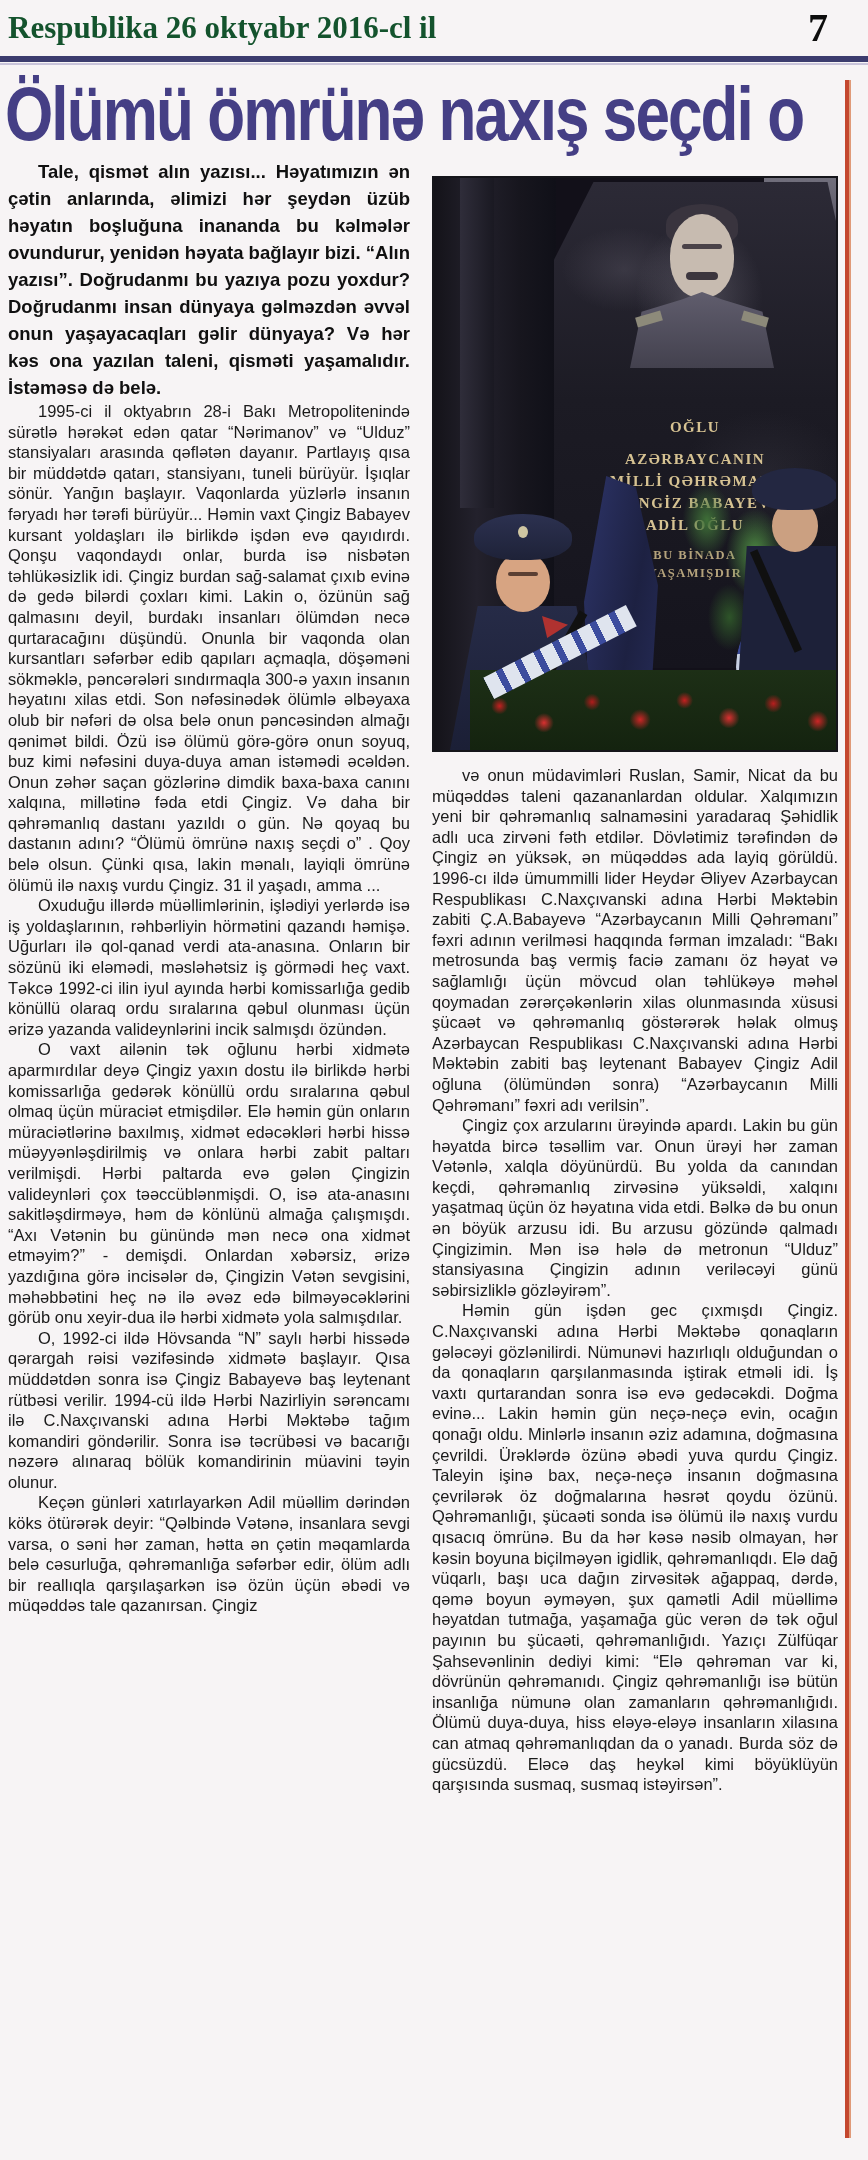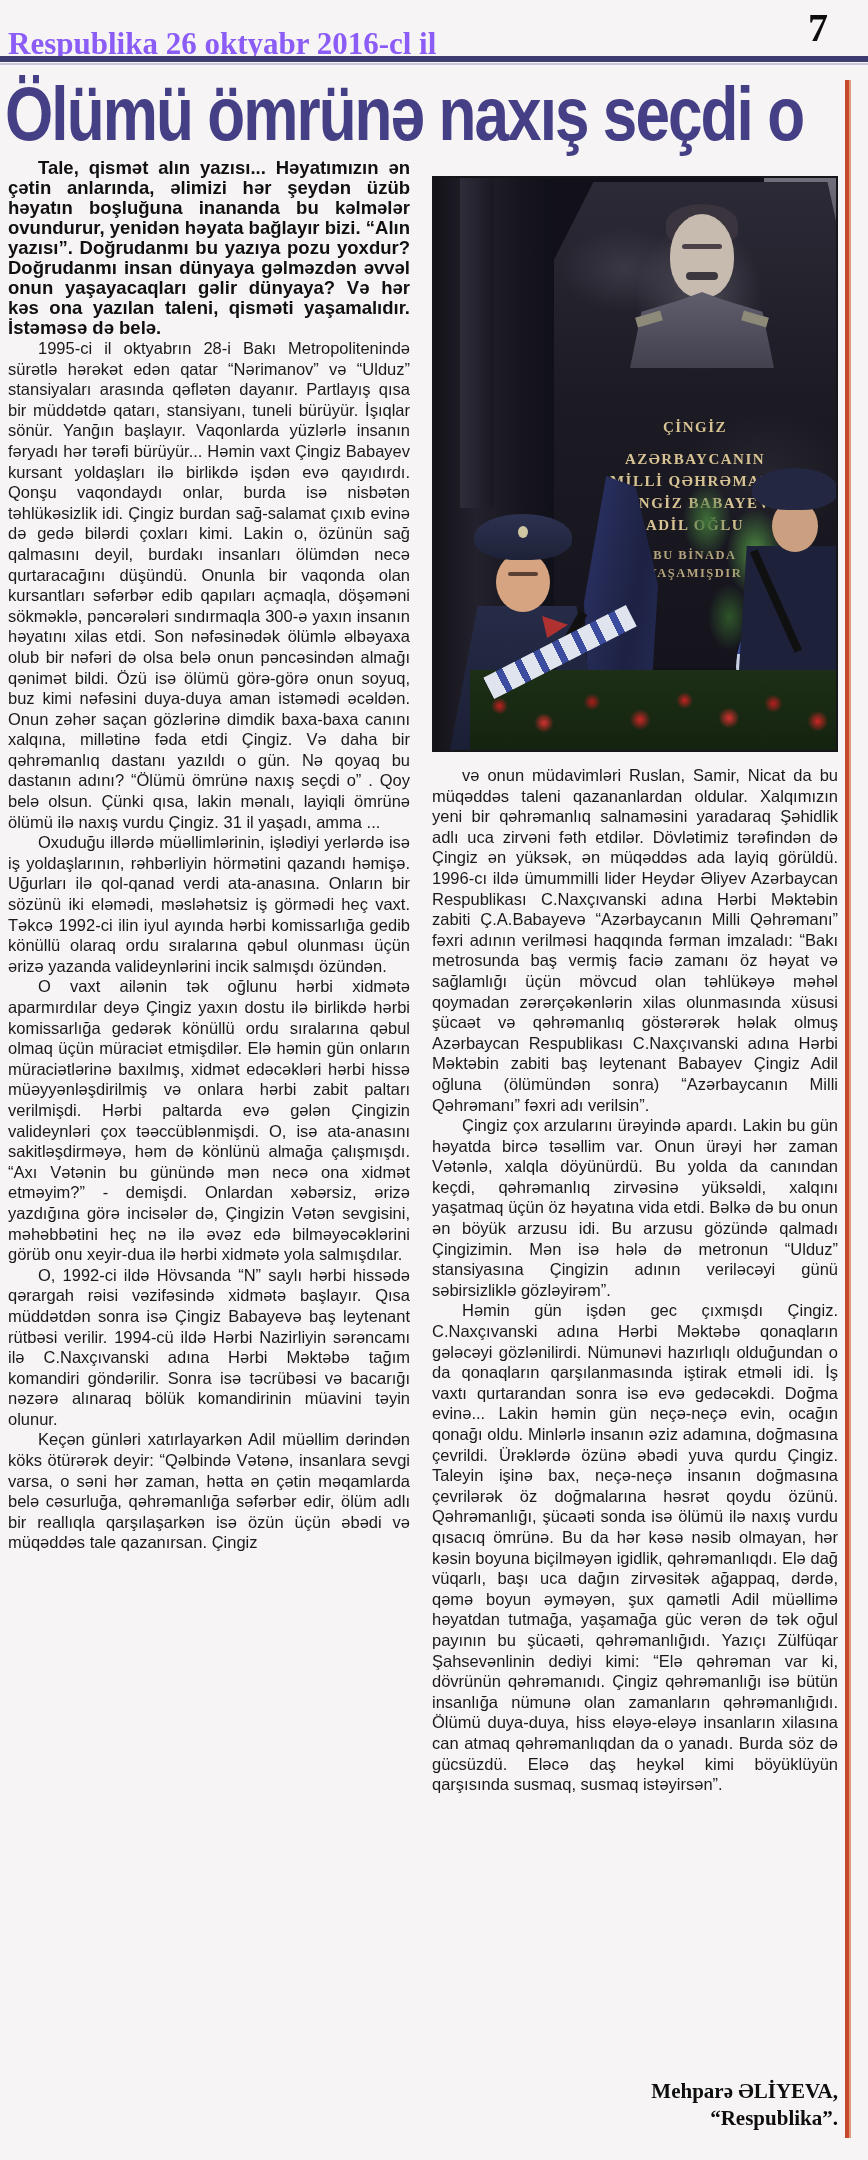--- a/index.html
+++ b/index.html
@@ -4,23 +4,22 @@
 <style>
   html,body{margin:0;padding:0;background:#d8d8d8;}
   .page{
     position:relative;width:868px;height:2160px;margin:0 auto;
     background:var(--page_bg,#f7f4f5);
     font-family:"Liberation Sans",sans-serif;color:#171717;overflow:hidden;
   }
   
   .masthead{
     position:absolute;left:8px;top:10px;
-    font-family:"Liberation Serif",serif;font-weight:bold;font-size:31px;letter-spacing:0px;color:#8b5cf6;
+    font-family:"Liberation Serif",serif;font-weight:bold;font-size:31px;letter-spacing:0px;color:#14532d;
     white-space:nowrap;
-    margin-top:16px;
   }
   .pagenum{
     position:absolute;left:788px;top:4px;width:60px;text-align:center;
     font-family:"Liberation Serif",serif;font-weight:bold;font-size:40px;color:#0d0d0d;
   }
   .toprule{position:absolute;left:0;top:56px;width:868px;height:6px;background:var(--rule,#3c3c6e);}
   .toprule-shadow{position:absolute;left:0;top:63px;width:868px;height:2px;background:#c9c4da;}
   
   .headline{
     position:absolute;left:5px;top:70px;
@@ -35,21 +34,21 @@
     box-shadow:inset -2px 0 0 #e09a78;
   }
   
   .col{position:absolute;}
   .col-left{left:8px;top:158px;width:402px;}
   .col-right{left:432px;top:765px;width:406px;}
   .col p{
     margin:0;text-align:justify;text-indent:30px;
     font-size:16.5px;line-height:20.6px;color:#1a1a1a;
   }
-  .col p.lead{font-weight:bold;font-size:18.5px;line-height:20px;color:#101010;}
+  .col p.lead{font-weight:bold;font-size:18.5px;line-height:27px;color:#101010;}
   
   .byline{
     position:absolute;left:432px;top:2078px;width:406px;text-align:right;
     font-family:"Liberation Serif",serif;font-weight:bold;font-size:21px;line-height:27px;color:#0e0e0e;
   }
   
   .photo{
     position:absolute;left:432px;top:176px;width:406px;height:576px;
     border:2px solid #15151a;box-sizing:border-box;background:#121019;overflow:hidden;
   }
@@ -154,21 +153,21 @@
     <div class="ph-halo"></div>
     <div class="ph-hair"></div>
     <div class="ph-head"></div>
     <div class="ph-brow"></div>
     <div class="ph-mustache"></div>
     <div class="ph-uniform"></div>
     <div class="ph-epaulette-l"></div>
     <div class="ph-epaulette-r"></div>
 
     <div class="ph-memtext">
-      <div class="mline first">ÇİNGİZ</div>
+      <div class="mline first">OĞLU</div>
       <div class="mline">AZƏRBAYCANIN</div>
       <div class="mline">MİLLİ QƏHRƏMANI</div>
       <div class="mline">ÇİNGİZ BABAYEV</div>
       <div class="mline">ADİL OĞLU</div>
       <div class="mline small gap">BU BİNADA</div>
       <div class="mline small">YAŞAMIŞDIR</div>
     </div>
 
     <div class="ph-drape"></div>
     <div class="ph-plant"></div>
@@ -199,18 +198,14 @@
       <p>O vaxt ailənin tək oğlunu hərbi xidmətə aparmırdılar deyə Çingiz yaxın dostu ilə birlikdə hərbi komissarlığa gedərək könüllü ordu sıralarına qəbul olmaq üçün müraciət etmişdilər. Elə həmin gün onların müraciətlərinə baxılmış, xidmət edəcəkləri hərbi hissə müəyyənləşdirilmiş və onlara hərbi zabit paltarı verilmişdi. Hərbi paltarda evə gələn Çingizin valideynləri çox təəccüblənmişdi. O, isə ata-anasını sakitləşdirməyə, həm də könlünü almağa çalışmışdı. “Axı Vətənin bu günündə mən necə ona xidmət etməyim?” - demişdi. Onlardan xəbərsiz, ərizə yazdığına görə incisələr də, Çingizin Vətən sevgisini, məhəbbətini heç nə ilə əvəz edə bilməyəcəklərini görüb onu xeyir-dua ilə hərbi xidmətə yola salmışdılar.</p>
       <p>O, 1992-ci ildə Hövsanda “N” saylı hərbi hissədə qərargah rəisi vəzifəsində xidmətə başlayır. Qısa müddətdən sonra isə Çingiz Babayevə baş leytenant rütbəsi verilir. 1994-cü ildə Hərbi Nazirliyin sərəncamı ilə C.Naxçıvanski adına Hərbi Məktəbə tağım komandiri göndərilir. Sonra isə təcrübəsi və bacarığı nəzərə alınaraq bölük komandirinin müavini təyin olunur.</p>
       <p>Keçən günləri xatırlayarkən Adil müəllim dərindən köks ötürərək deyir: “Qəlbində Vətənə, insanlara sevgi varsa, o səni hər zaman, hətta ən çətin məqamlarda belə cəsurluğa, qəhrəmanlığa səfərbər edir, ölüm adlı bir reallıqla qarşılaşarkən isə özün üçün əbədi və müqəddəs tale qazanırsan. Çingiz</p>
     </div>
   <div class="col col-right">
       <p>və onun müdavimləri Ruslan, Samir, Nicat da bu müqəddəs taleni qazananlardan oldular. Xalqımızın yeni bir qəhrəmanlıq salnaməsini yaradaraq Şəhidlik adlı uca zirvəni fəth etdilər. Dövlətimiz tərəfindən də Çingiz ən yüksək, ən müqəddəs ada layiq görüldü. 1996-cı ildə ümummilli lider Heydər Əliyev Azərbaycan Respublikası C.Naxçıvanski adına Hərbi Məktəbin zabiti Ç.A.Babayevə “Azərbaycanın Milli Qəhrəmanı” fəxri adının verilməsi haqqında fərman imzaladı: “Bakı metrosunda baş vermiş faciə zamanı öz həyat və sağlamlığı üçün mövcud olan təhlükəyə məhəl qoymadan zərərçəkənlərin xilas olunmasında xüsusi şücaət və qəhrəmanlıq göstərərək həlak olmuş Azərbaycan Respublikası C.Naxçıvanski adına Hərbi Məktəbin zabiti baş leytenant Babayev Çingiz Adil oğluna (ölümündən sonra) “Azərbaycanın Milli Qəhrəmanı” fəxri adı verilsin”.</p>
       <p>Çingiz çox arzularını ürəyində apardı. Lakin bu gün həyatda bircə təsəllim var. Onun ürəyi hər zaman Vətənlə, xalqla döyünürdü. Bu yolda da canından keçdi, qəhrəmanlıq zirvəsinə yüksəldi, xalqını yaşatmaq üçün öz həyatına vida etdi. Bəlkə də bu onun ən böyük arzusu idi. Bu arzusu gözündə qalmadı Çingizimin. Mən isə hələ də metronun “Ulduz” stansiyasına Çingizin adının veriləcəyi günü səbirsizliklə gözləyirəm”.</p>
       <p>Həmin gün işdən gec çıxmışdı Çingiz. C.Naxçıvanski adına Hərbi Məktəbə qonaqların gələcəyi gözlənilirdi. Nümunəvi hazırlıqlı olduğundan o da qonaqların qarşılanmasında iştirak etməli idi. İş vaxtı qurtarandan sonra isə evə gedəcəkdi. Doğma evinə... Lakin həmin gün neçə-neçə evin, ocağın qonağı oldu. Minlərlə insanın əziz adamına, doğmasına çevrildi. Ürəklərdə özünə əbədi yuva qurdu Çingiz. Taleyin işinə bax, neçə-neçə insanın doğmasına çevrilərək öz doğmalarına həsrət qoydu özünü. Qəhrəmanlığı, şücaəti sonda isə ölümü ilə naxış vurdu qısacıq ömrünə. Bu da hər kəsə nəsib olmayan, hər kəsin boyuna biçilməyən igidlik, qəhrəmanlıqdı. Elə dağ vüqarlı, başı uca dağın zirvəsitək ağappaq, dərdə, qəmə boyun əyməyən, şux qamətli Adil müəllimə həyatdan tutmağa, yaşamağa güc verən də tək oğul payının bu şücaəti, qəhrəmanlığıdı. Yazıçı Zülfüqar Şahsevənlinin dediyi kimi: “Elə qəhrəman var ki, dövrünün qəhrəmanıdı. Çingiz qəhrəmanlığı isə bütün insanlığa nümunə olan zamanların qəhrəmanlığıdı. Ölümü duya-duya, hiss eləyə-eləyə insanların xilasına can atmaq qəhrəmanlıqdan da o yanadı. Burda söz də gücsüzdü. Eləcə daş heykəl kimi böyüklüyün qarşısında susmaq, susmaq istəyirsən”.</p>
     </div>
 
-  <div class="byline">
-    <div>Mehparə ƏLİYEVA,</div>
-    <div>“Respublika”.</div>
-  </div>
 
 </div>
 
 </body></html>

